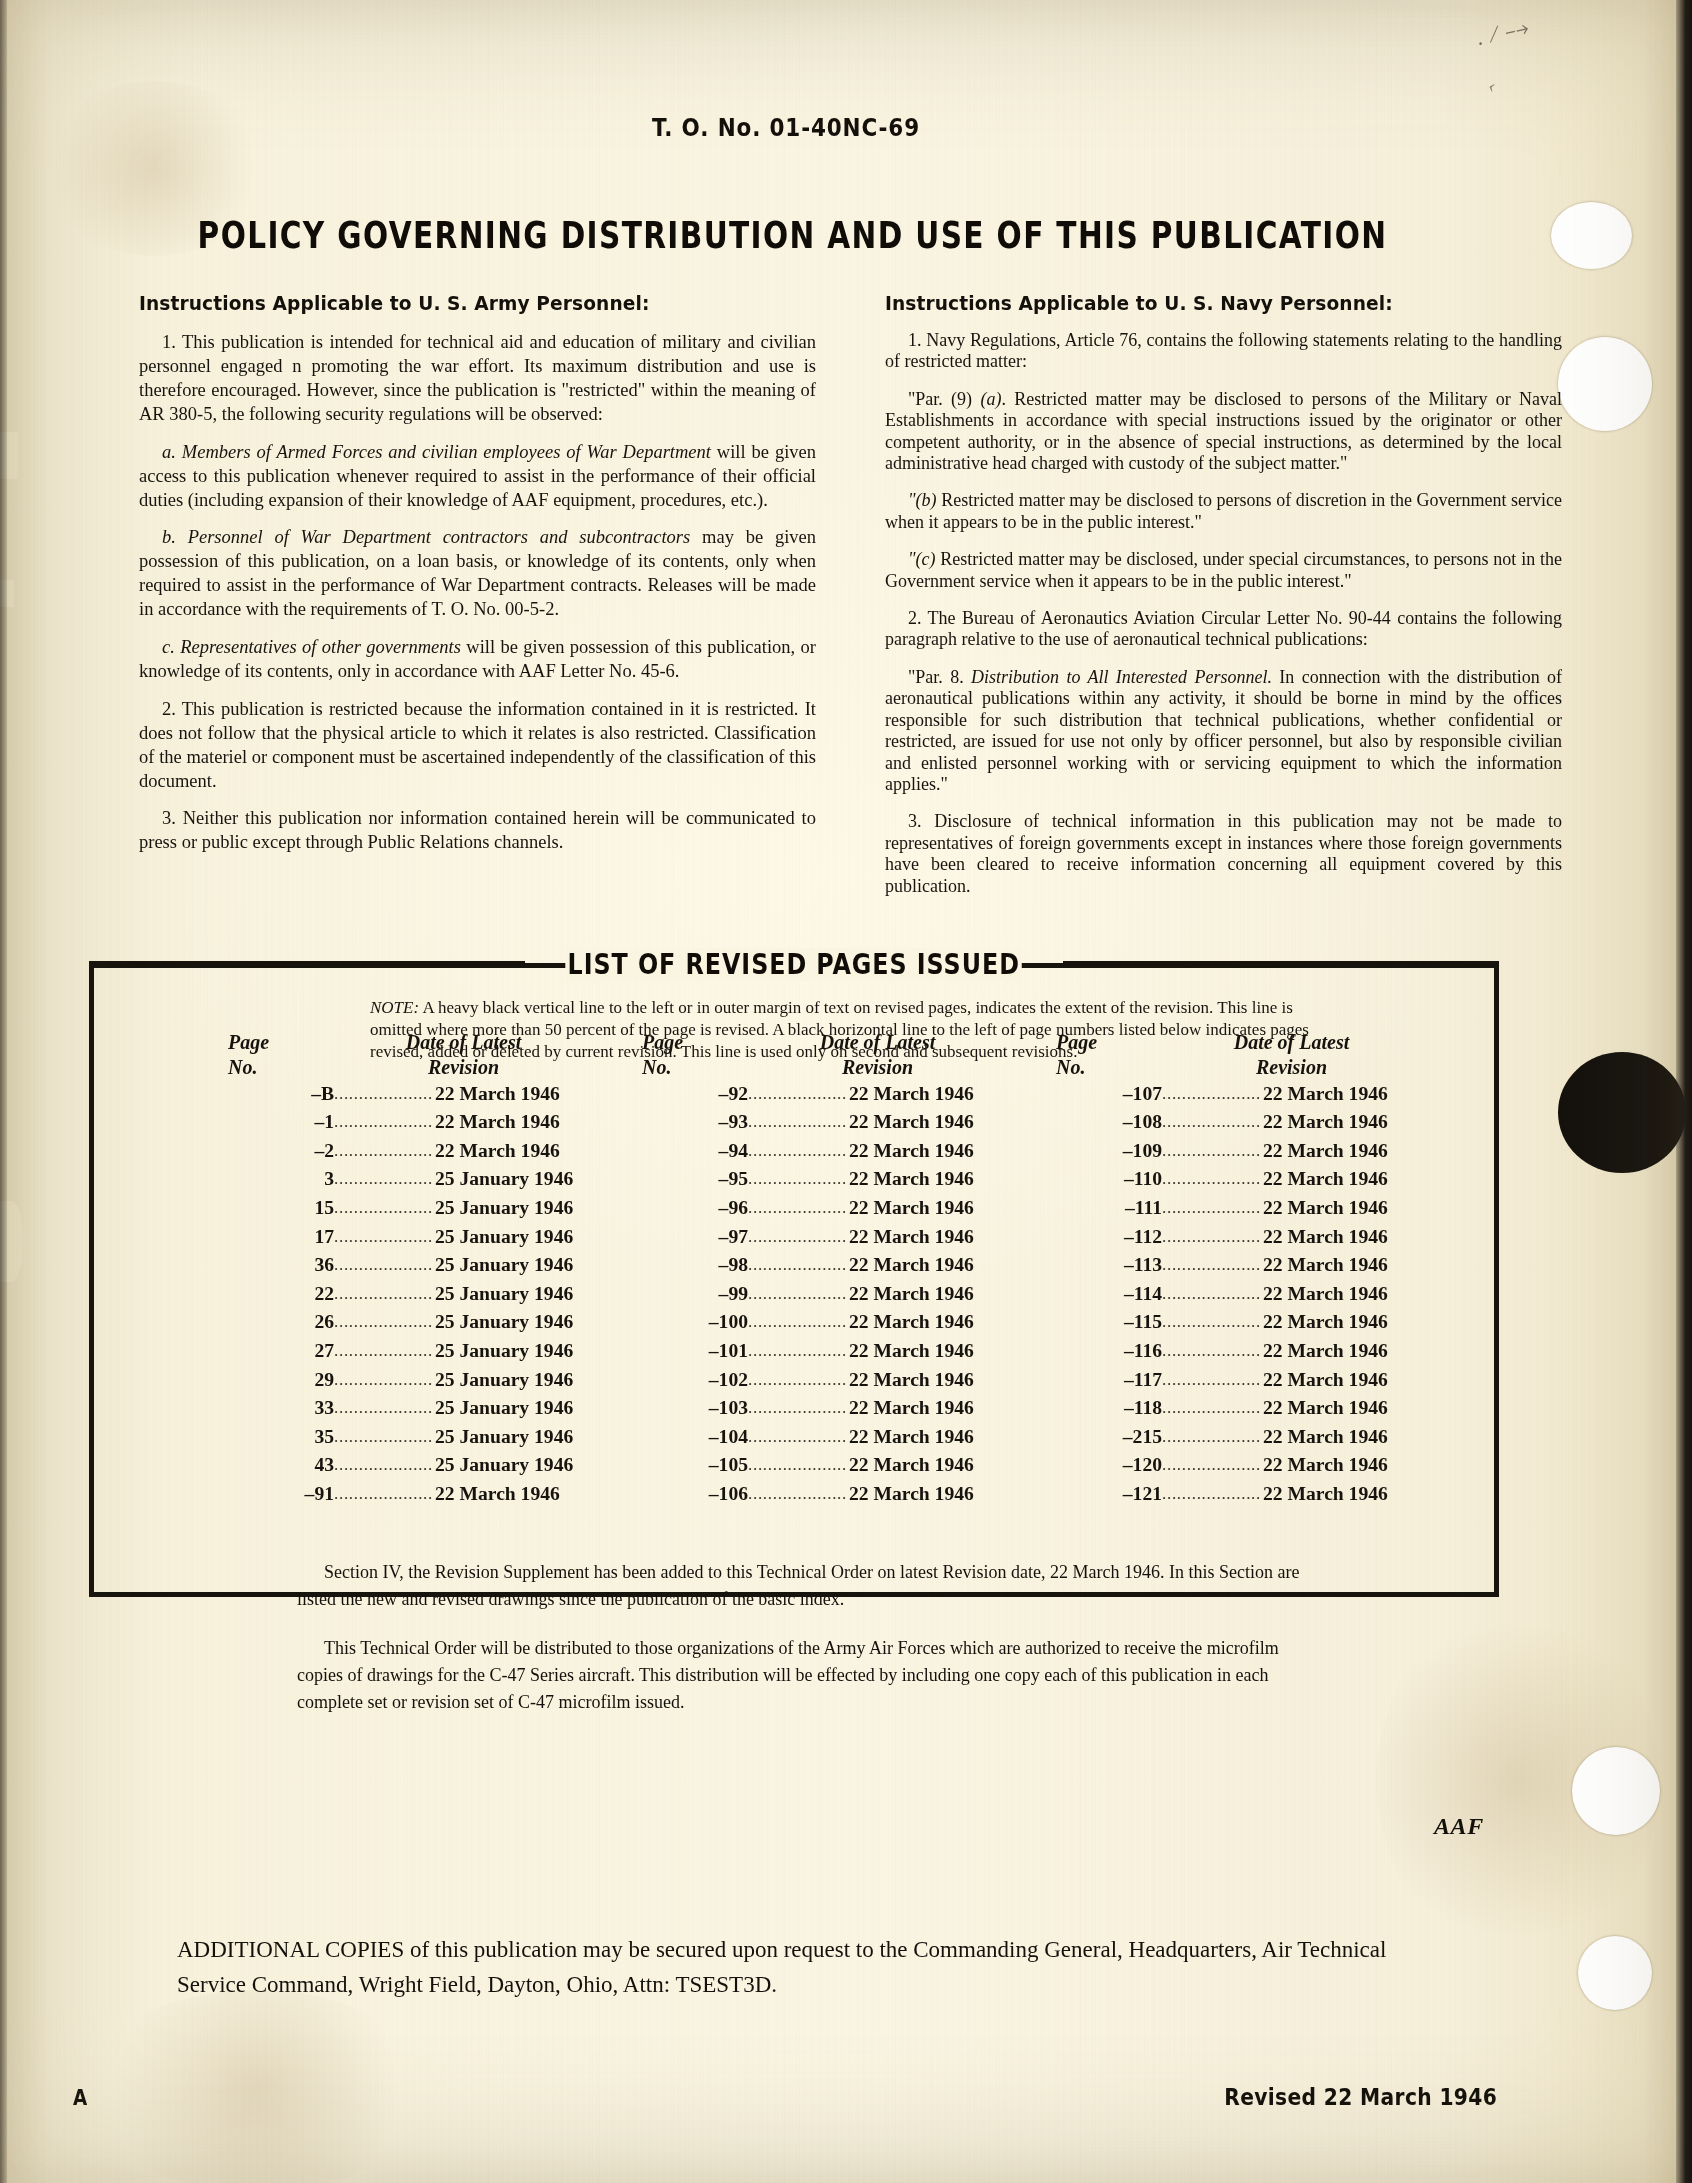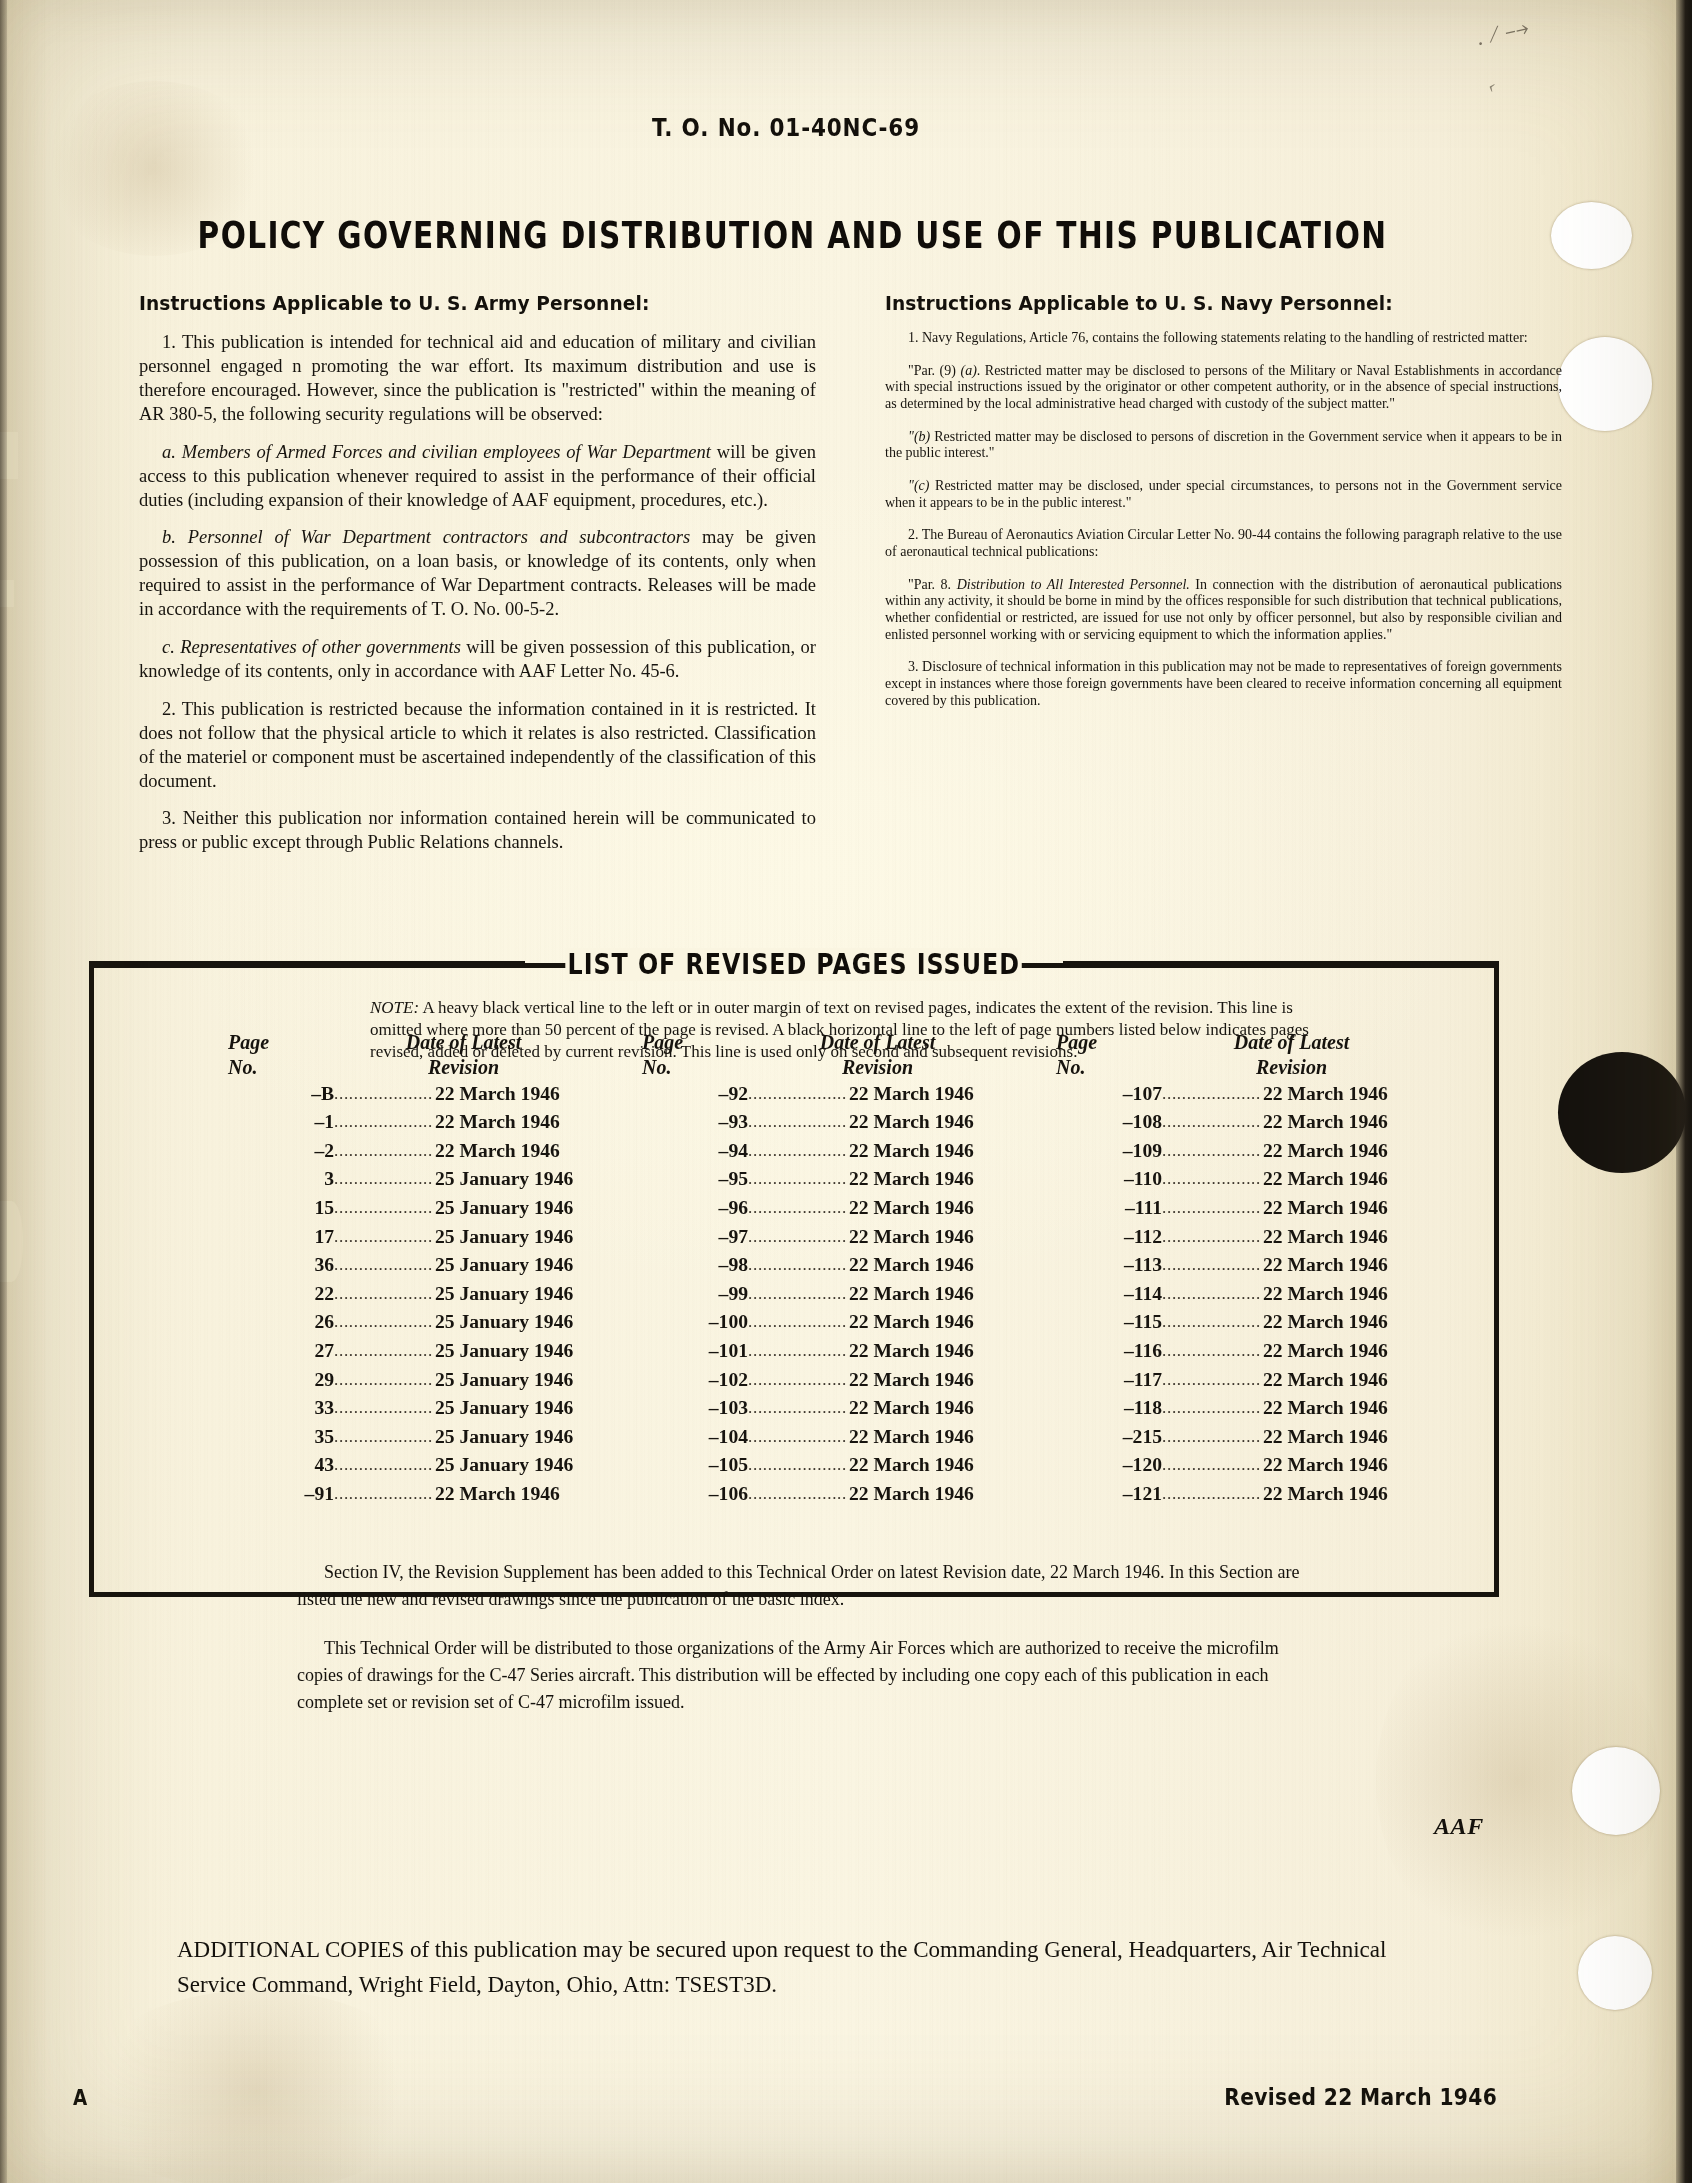--- a/index.html
+++ b/index.html
@@ -153,21 +153,21 @@
     font-size: 18.5px;
     line-height: 1.30;
     text-align: justify;
     color: #17140f;
     margin-bottom: 13.5px;
     text-indent: 23px;
     font-family: "Liberation Serif", serif;
   }
   .para.tight { line-height: 1.19; margin-bottom: 15px; }
   .para i { font-style: italic; }
-  .col.navy .para { font-size: 14px; line-height: 1.19; margin-bottom: 16px; }
+  .col.navy .para { font-size: 18px; line-height: 1.19; margin-bottom: 16px; }
 
   
   .box {
     position: absolute;
     left: 89px;
     top: 963px;
     width: 1410px;
     height: 634px;
     border: 5.4px solid #17140e;
     box-sizing: border-box;

